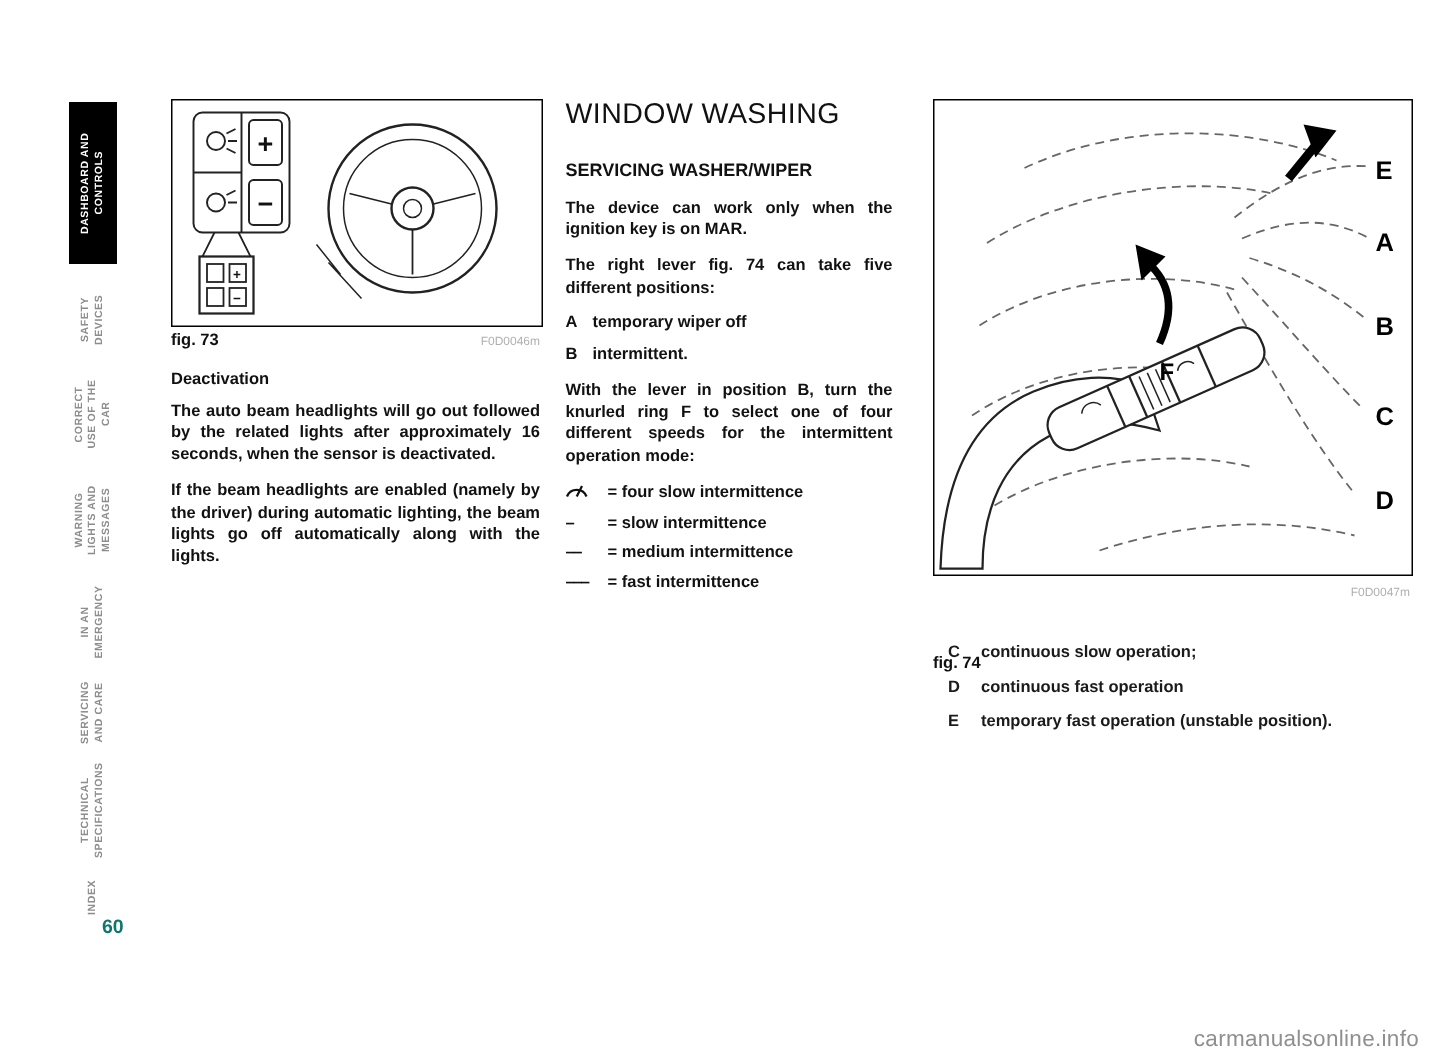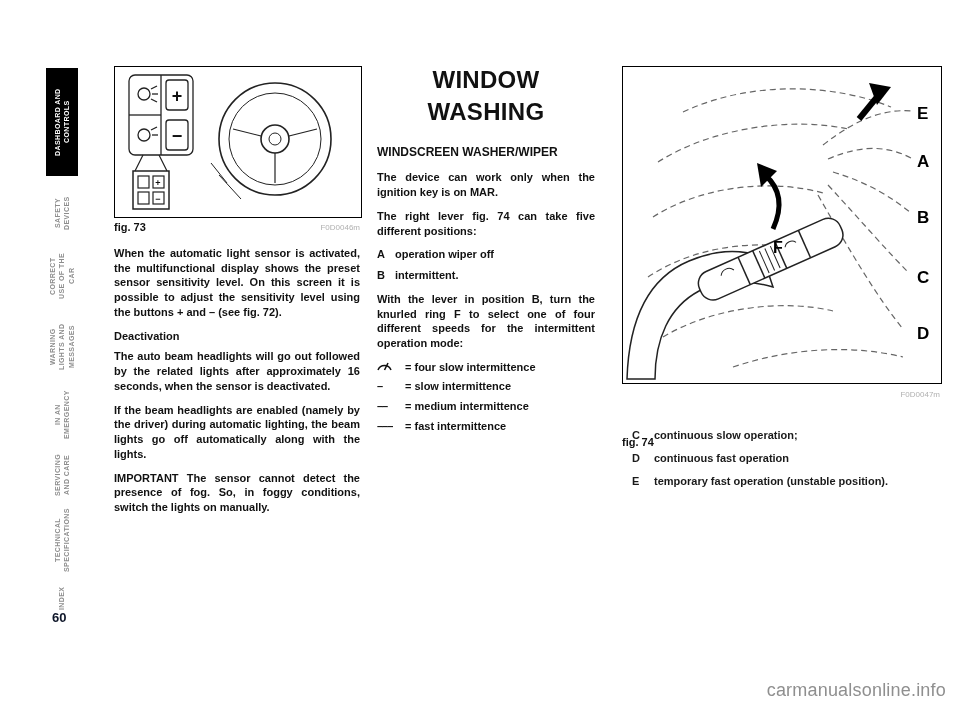--- a/index.html
+++ b/index.html
@@ -10,49 +10,49 @@
 
   
   .sidebar { position:absolute; left:44px; top:68px; width:36px; display:flex; flex-direction:column; gap:13px; align-items:center; }
   .side-item {
     writing-mode:vertical-rl; transform:rotate(180deg);
     font-size:7px; font-weight:700; color:#8d8d8d; letter-spacing:.4px;
     line-height:1.3; text-align:center; display:flex; align-items:center; justify-content:center;
     width:30px;
   }
   .side-item.active { background:#000; color:#fff; padding:6px 3px; width:26px; }
-  .pagenum { position:absolute; left:52px; top:610px; font-size:13px; font-weight:700; color:#0f172a; }
+  .pagenum { position:absolute; left:68px; top:610px; font-size:13px; font-weight:700; color:#0f766e; }
 
   
   .figbox { position:absolute; border:1px solid #000; background:#fff; }
   .fig73-box { left:114px; top:66px; width:246px; height:150px; }
   .fig74-box { left:622px; top:66px; width:318px; height:316px; }
   .figcaption { position:absolute; font-size:11px; font-weight:700; color:#111; }
   .figcode { position:absolute; font-size:8px; color:#b0b0b0; text-align:right; }
 
   
   .col { position:absolute; font-size:11px; font-weight:700; line-height:1.34; text-align:justify; color:#111; }
   .col p { margin:0 0 9px 0; }
   .col-left  { left:114px; top:246px; width:246px; }
   .col-right { left:377px; top:64px;  width:218px; }
-  .col-right .title { font-size:24px; font-weight:700; letter-spacing:.3px; margin:0 0 16px 0; text-align:center; }
+  .col-right .title { font-size:19px; font-weight:400; letter-spacing:.3px; margin:0 0 16px 0; text-align:left; }
   .col-right .subtitle { font-size:12px; font-weight:700; margin:0 0 10px 0; text-align:left; }
   .pos-row { display:flex; margin:0 0 6px 0; }
   .pos-row .letter { width:18px; flex:0 0 18px; font-weight:700; }
   .speed-row { display:flex; margin:0 0 5px 0; align-items:flex-start; }
   .speed-row .symbol { width:28px; flex:0 0 28px; font-weight:700; letter-spacing:-1px; }
   .wiper-glyph { display:inline-block; }
 
   
   .br-list { position:absolute; left:632px; top:428px; width:300px; font-size:11px; font-weight:700; line-height:1.35; }
   .br-row { display:flex; margin:0 0 8px 0; }
   .br-row .letter { width:22px; flex:0 0 22px; font-weight:700; }
 
   
-  .watermark { position:absolute; right:14px; bottom:8px; font-size:18px; color:#8f8f8f; font-weight:400; letter-spacing:.2px; }
+  .watermark { position:absolute; right:14px; bottom:8px; font-size:15px; color:#8f8f8f; font-weight:400; letter-spacing:.2px; }
 
   svg { display:block; }
 </style>
 </head>
 <body>
 
 <div class="page">
 
   <div class="sidebar">
     <div class="side-item active" style="height:96px">DASHBOARD AND CONTROLS</div>
@@ -106,35 +106,33 @@
         <rect x="38" y="125" width="11" height="12"></rect>
       </g>
       <text x="43" y="119" font-size="9" font-weight="bold" text-anchor="middle" fill="#111">+</text>
       <text x="43" y="135" font-size="9" font-weight="bold" text-anchor="middle" fill="#111">−</text>
     </svg>
   </div>
   <div class="figcaption" style="left:114px; top:221px;">fig. 73</div>
   <div class="figcode" style="left:114px; top:223px; width:246px;">F0D0046m</div>
 
   <div class="col col-left">
-    <p>When the automatic light sensor is activated, the multifunctional display shows the preset sensor sensitivity level. On this screen it is possible to adjust the sensitivity level using the buttons + and – (see fig. 72).</p>
     <p style="margin-bottom:6px; text-align:left;">Deactivation</p>
     <p>The auto beam headlights will go out followed by the related lights after approximately 16 seconds, when the sensor is deactivated.</p>
     <p>If the beam headlights are enabled (namely by the driver) during automatic lighting, the beam lights go off automatically along with the lights.</p>
-    <p><span>IMPORTANT</span><span> The sensor cannot detect the presence of fog. So, in foggy conditions, switch the lights on manually.</span></p>
   </div>
 
   <div class="col col-right">
     <p class="title">WINDOW WASHING</p>
-    <p class="subtitle">WINDSCREEN WASHER/WIPER</p>
+    <p class="subtitle">SERVICING WASHER/WIPER</p>
     <p>The device can work only when the ignition key is on MAR.</p>
     <p>The right lever fig. 74 can take five different positions:</p>
     <div class="pos-row">
       <span class="letter">A</span>
-      <span>operation wiper off</span>
+      <span>temporary wiper off</span>
     </div>
     <div class="pos-row" style="margin-bottom:9px;">
       <span class="letter">B</span>
       <span>intermittent.</span>
     </div>
     <p>With the lever in position B, turn the knurled ring F to select one of four different speeds for the intermittent operation mode:</p>
     <div class="speed-row">
       <span class="symbol">
         <svg class="wiper-glyph" width="15" height="11" viewBox="0 0 15 11">
             <path d="M1,10 A7,7 0 0 1 14,10" fill="none" stroke="#111" stroke-width="1.5"></path>

